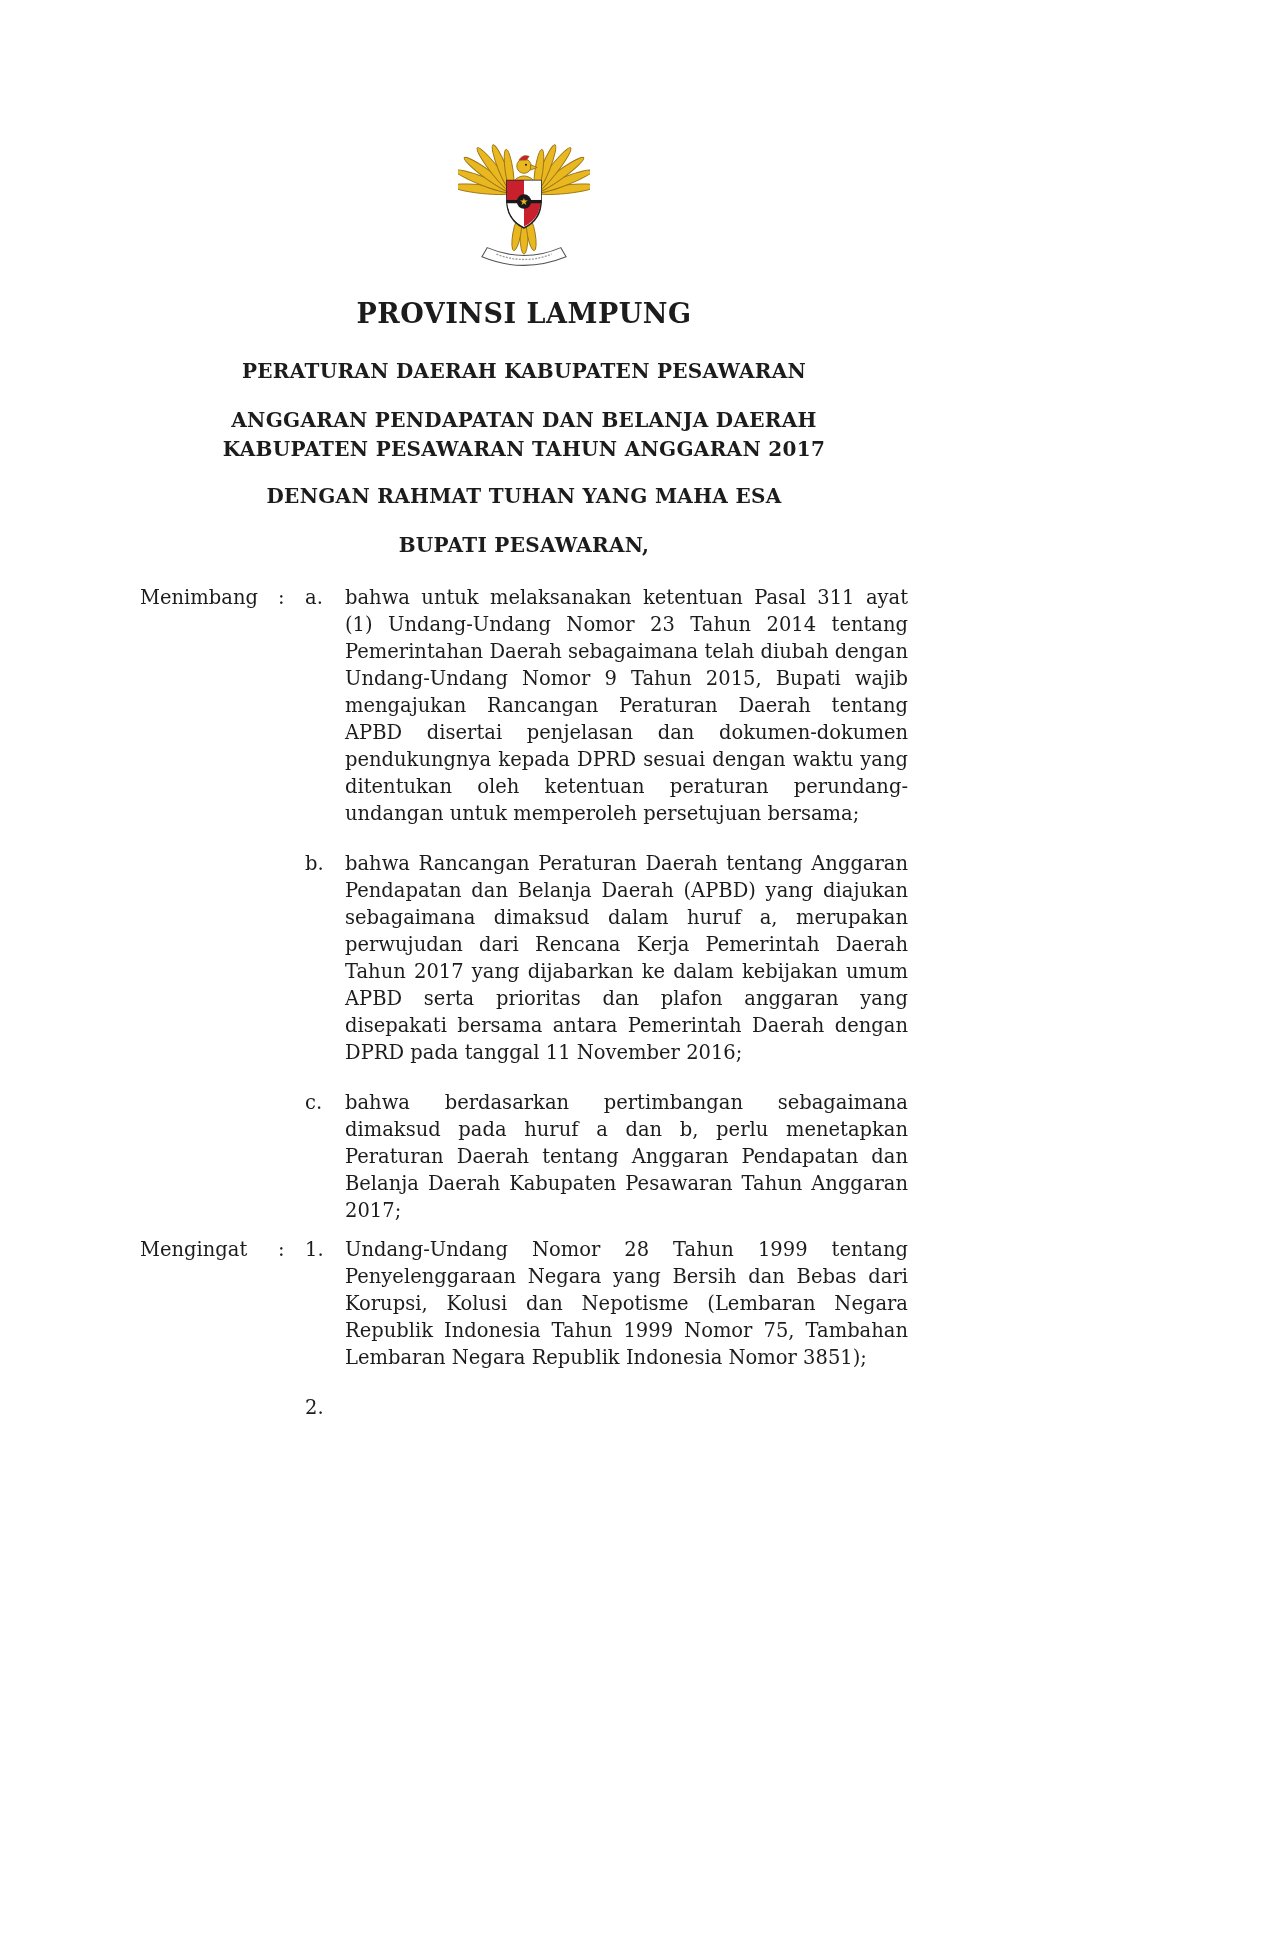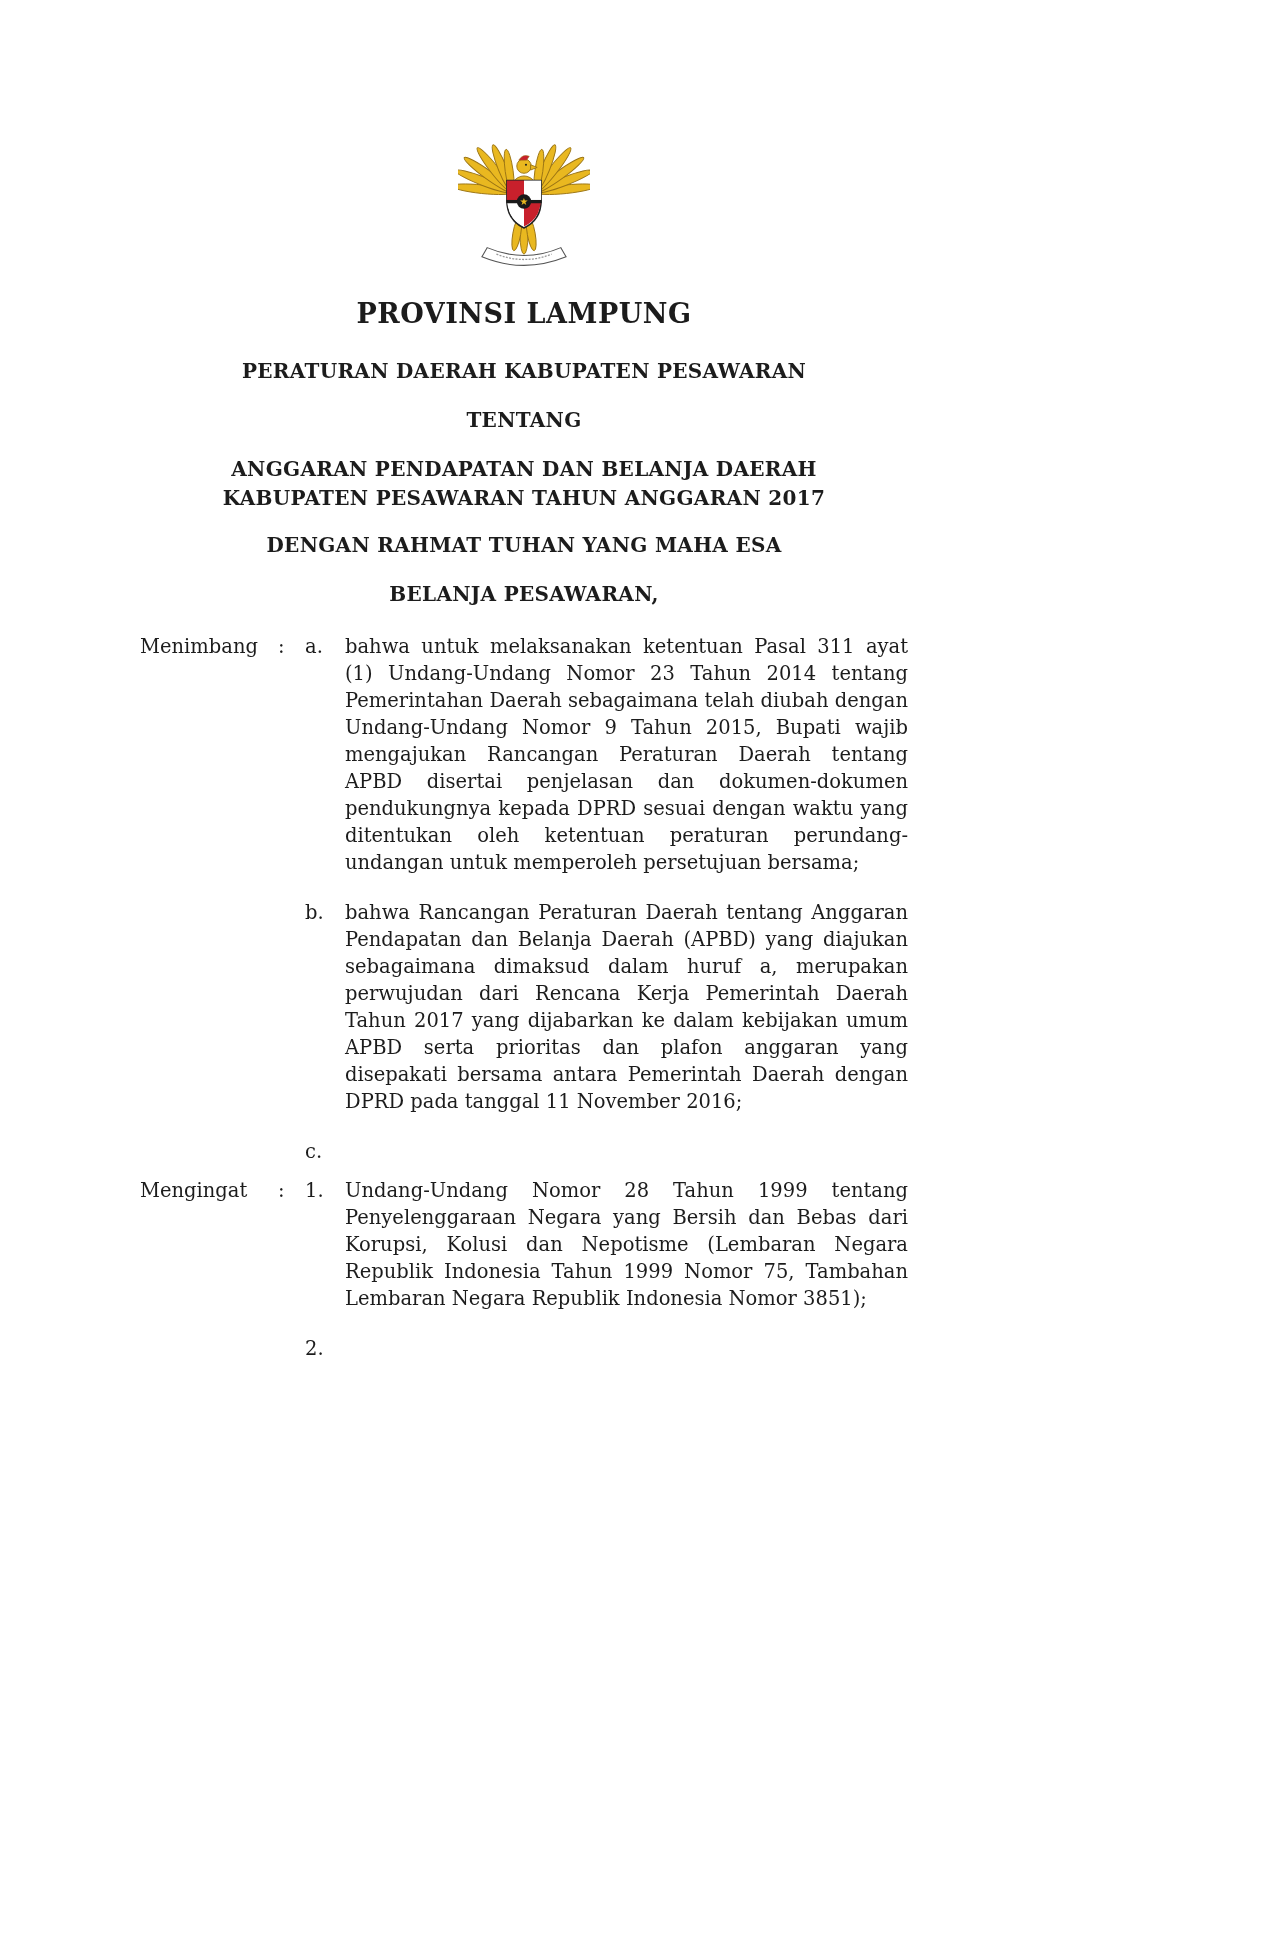--- a/index.html
+++ b/index.html
@@ -123,43 +123,43 @@
 
           <path d="M44,188 q56,24 112,0 l8,14 q-64,26 -128,0 z" fill="#ffffff" stroke="#555555" stroke-width="1.6"></path>
           <path d="M58,198 q42,16 84,0" stroke="#999999" stroke-width="2" fill="none" stroke-dasharray="3,2"></path>
         </svg>
       </span>
     </div>
 
     <div class="h-prov">PROVINSI LAMPUNG</div>
 
     <div class="c-line mt-34">PERATURAN DAERAH KABUPATEN PESAWARAN</div>
-    <div class="c-line mt-20">TENTANG</div>
     <div class="mt-20">
       <div class="c-line">ANGGARAN PENDAPATAN DAN BELANJA DAERAH</div>
       <div class="c-line">KABUPATEN PESAWARAN TAHUN ANGGARAN 2017</div>
     </div>
     <div class="c-line mt-18">DENGAN RAHMAT TUHAN YANG MAHA ESA</div>
-    <div class="c-line mt-20">BELANJA PESAWARAN,</div>
+    <div class="c-line mt-20">BUPATI PESAWARAN,</div>
 
     <section class="clause">
       <div class="clause-grid">
         <div class="c-label">Menimbang</div>
         <div class="c-colon">:</div>
         <div class="c-marker">a.</div>
         <div class="c-text">bahwa untuk melaksanakan ketentuan Pasal 311  ayat (1) Undang-Undang Nomor 23 Tahun 2014 tentang Pemerintahan Daerah sebagaimana telah diubah dengan Undang-Undang Nomor 9 Tahun 2015, Bupati wajib mengajukan Rancangan Peraturan Daerah tentang APBD disertai penjelasan dan dokumen-dokumen pendukungnya kepada DPRD sesuai dengan waktu yang ditentukan oleh ketentuan peraturan perundang-undangan untuk memperoleh persetujuan bersama;</div>
 
         <div class="c-label"></div>
         <div class="c-colon"></div>
         <div class="c-marker">b.</div>
         <div class="c-text">bahwa Rancangan Peraturan Daerah tentang Anggaran Pendapatan dan Belanja Daerah (APBD) yang diajukan sebagaimana dimaksud dalam huruf a, merupakan perwujudan dari Rencana Kerja Pemerintah Daerah Tahun 2017 yang dijabarkan ke dalam kebijakan umum APBD serta prioritas dan plafon anggaran yang disepakati bersama antara Pemerintah Daerah dengan DPRD pada tanggal 11 November  2016;</div>
 
         <div class="c-label"></div>
         <div class="c-colon"></div>
         <div class="c-marker">c.</div>
+        <div class="c-text">bahwa berdasarkan pertimbangan sebagaimana dimaksud pada huruf a dan b, perlu menetapkan Peraturan Daerah tentang Anggaran Pendapatan dan Belanja Daerah Kabupaten Pesawaran Tahun Anggaran 2017;</div>
       </div>
     </section>
 
     <section class="clause" style="margin-top:12px;">
       <div class="clause-grid">
         <div class="c-label">Mengingat</div>
         <div class="c-colon">:</div>
         <div class="c-marker">1.</div>
         <div class="c-text">Undang-Undang Nomor 28 Tahun 1999 tentang Penyelenggaraan Negara yang Bersih dan Bebas dari Korupsi, Kolusi dan Nepotisme (Lembaran Negara Republik Indonesia Tahun 1999 Nomor 75, Tambahan Lembaran Negara Republik Indonesia Nomor 3851);</div>
 

